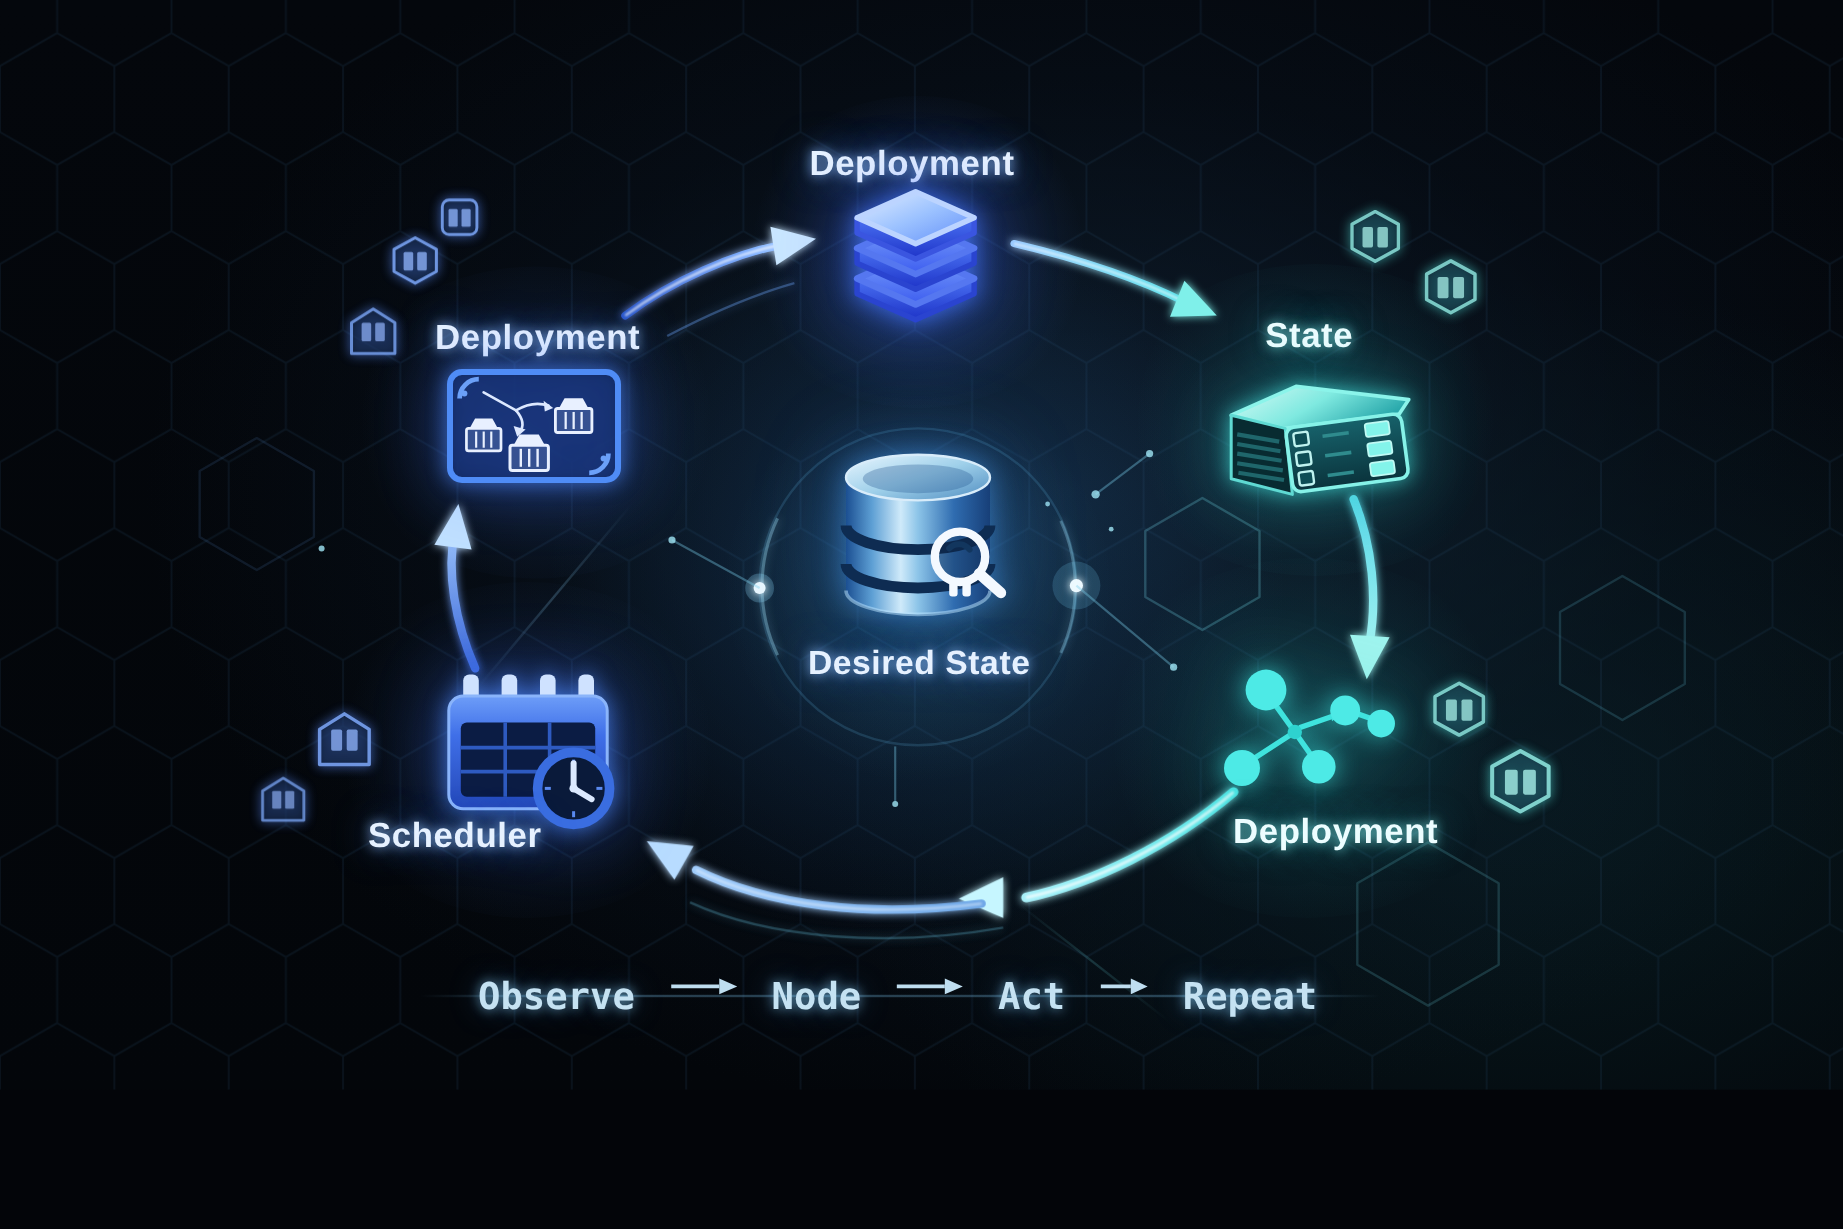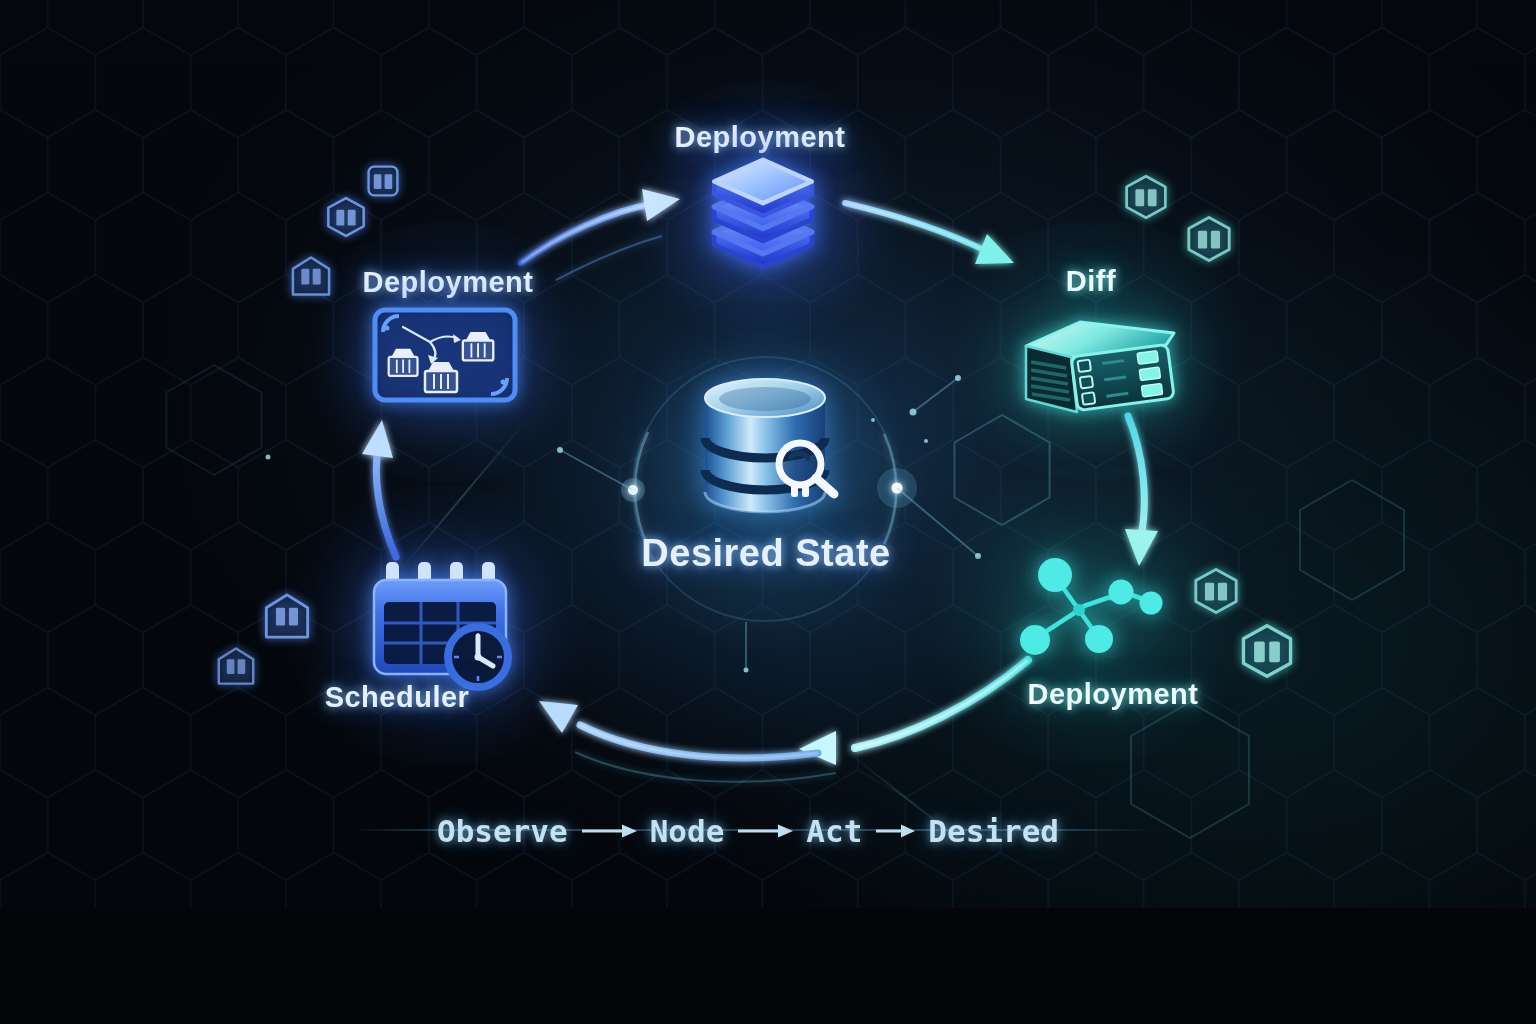--- a/index.html
+++ b/index.html
@@ -10,24 +10,24 @@
       radial-gradient(1100px 750px at 58% 45%, rgba(16,34,52,.85) 0%, rgba(10,22,36,.35) 45%, rgba(4,8,14,0) 70%),
       radial-gradient(950px 700px at 82% 72%, rgba(10,34,40,.75) 0%, rgba(6,18,24,0) 60%),
       linear-gradient(#04070c,#03060a);}
   .hexbg{position:absolute;inset:0;pointer-events:none}
   .scene{position:absolute;inset:0;pointer-events:none}
   .glow{position:absolute;border-radius:50%;transform:translate(-50%,-50%);pointer-events:none}
   .nlabel{position:absolute;transform:translate(-50%,-50%);font-weight:700;font-size:29px;
     color:#e6f1ff;letter-spacing:.5px;white-space:nowrap;
     text-shadow:0 0 10px rgba(140,190,255,.95),0 0 30px rgba(90,150,255,.6)}
   .nlabel.teal{color:#ecfdff;text-shadow:0 0 10px rgba(130,240,240,.9),0 0 30px rgba(60,200,210,.55)}
-  .nlabel.big{font-size:38px}
+  .nlabel.big{font-size:28px}
   .node-icon{position:absolute;overflow:visible}
   .process{position:absolute;left:748px;top:831px;transform:translate(-50%,-50%);
-    display:flex;align-items:center;gap:12px;font-family:"DejaVu Sans Mono",monospace;
+    display:flex;gap:28px;font-family:"DejaVu Sans Mono",monospace;
     font-weight:700;font-size:31px;color:#c5e2f2;white-space:nowrap;
     text-shadow:0 0 10px rgba(130,200,240,.75),0 0 26px rgba(80,150,220,.4)}
   .parrow{display:block}
   .hline{position:absolute;left:350px;top:829px;width:800px;height:2px;pointer-events:none;
     background:linear-gradient(90deg,transparent,rgba(120,190,230,.30) 12%,rgba(120,190,230,.30) 88%,transparent)}
   .decor{position:absolute;transform:translate(-50%,-50%);pointer-events:none}
   .decor svg{width:100%;height:100%;overflow:visible}
   .streak{position:absolute;height:2px;pointer-events:none;transform-origin:center;
     background:linear-gradient(90deg,transparent,rgba(140,210,250,.5),transparent)}
 </style>
@@ -188,21 +188,21 @@
     <g transform="translate(0,28)">
       <path d="M12,26 L12,40 L66,64 L120,40 L120,26 L66,50 Z" fill="url(#depSide)" stroke="#2a44d0" stroke-width="5" stroke-linejoin="round"></path>
       <path d="M66,2 L120,26 L66,50 L12,26 Z" fill="url(#depTopM)" stroke="#5577f0" stroke-width="6" stroke-linejoin="round"></path>
     </g>
     <g>
       <path d="M12,26 L12,40 L66,64 L120,40 L120,26 L66,50 Z" fill="url(#depSide)" stroke="#3a55e0" stroke-width="5" stroke-linejoin="round"></path>
       <path d="M66,2 L120,26 L66,50 L12,26 Z" fill="url(#depTopL)" stroke="#bcd4ff" stroke-width="5" stroke-linejoin="round"></path>
     </g>
   </svg>
 
-  <div class="nlabel teal" style="left:1091px;top:281px">Diff</div>
+  <div class="nlabel teal" style="left:1091px;top:281px">State</div>
   <svg class="node-icon" style="left:1014px;top:300px;filter:drop-shadow(0 0 8px rgba(70,230,225,.65)) drop-shadow(0 0 26px rgba(40,190,190,.4))" width="168" height="118" viewBox="0 0 168 118">
     <defs>
       <linearGradient id="nodeTopG" x1="0" y1="0" x2="1" y2=".4">
           <stop offset="0" stop-color="#d9fbf6"></stop>
           <stop offset=".55" stop-color="#7fe9e0"></stop>
           <stop offset="1" stop-color="#2aa9ac"></stop>
         </linearGradient>
       <linearGradient id="nodeFrontG" x1="0" y1="0" x2="0" y2="1">
           <stop offset="0" stop-color="#17626b"></stop>
           <stop offset="1" stop-color="#0a333c"></stop>
@@ -330,21 +330,21 @@
         <line x1="116" y1="75" x2="116" y2="80"></line>
           <line x1="140" y1="99" x2="135" y2="99"></line>
         <line x1="116" y1="123" x2="116" y2="118"></line>
           <line x1="92" y1="99" x2="97" y2="99"></line>
       </g>
       <line x1="116" y1="99" x2="116" y2="78" stroke="#dbe9ff" stroke-width="5" stroke-linecap="round"></line>
       <line x1="116" y1="99" x2="131" y2="108" stroke="#dbe9ff" stroke-width="5" stroke-linecap="round"></line>
       <circle cx="116" cy="99" r="3.5" fill="#dbe9ff"></circle>
     </g>
   </svg>
-  <div class="nlabel" style="left:397px;top:697px">Scheduler</div>
+  <div class="nlabel" style="left:379px;top:697px">Scheduler</div>
 
   <svg class="node-icon" style="left:999px;top:548px;filter:drop-shadow(0 0 10px rgba(60,230,225,.7)) drop-shadow(0 0 30px rgba(40,200,200,.4))" width="190" height="130" viewBox="0 0 190 130">
     <g stroke="#3fe3de" stroke-width="4.5" fill="none" stroke-linecap="round">
       <line x1="57" y1="30" x2="80" y2="62"></line>
       <line x1="80" y1="62" x2="37" y2="90"></line>
       <line x1="80" y1="62" x2="99" y2="89"></line>
       <line x1="85" y1="58" x2="117" y2="47"></line>
       <line x1="124" y1="44" x2="150" y2="53"></line>
     </g>
     <polygon points="110,44 120,46 111,53" fill="#3fe3de"></polygon>
@@ -369,21 +369,21 @@
     <span>Node</span>
     <svg class="parrow" width="58" height="18" viewBox="0 0 58 18">
         <line x1="2" y1="9" x2="42" y2="9" stroke="#bfdef0" stroke-width="3"></line>
         <polygon points="42,2.5 57,9 42,15.5" fill="#bfdef0"></polygon>
       </svg>
     <span>Act</span>
     <svg class="parrow" width="42" height="18" viewBox="0 0 42 18">
         <line x1="2" y1="9" x2="27" y2="9" stroke="#bfdef0" stroke-width="3"></line>
         <polygon points="27,2.5 41,9 27,15.5" fill="#bfdef0"></polygon>
       </svg>
-    <span>Desired</span>
+    <span>Repeat</span>
   </div>
 
   <div id="decor-layer">
       <div class="decor" style="left: 383px; top: 181px; width: 40px; height: 40px; opacity: 0.9;"><svg viewBox="0 0 100 100" style="filter:drop-shadow(0 0 5px rgba(90,140,255,0.9))">
     <g fill="rgba(10,24,46,.55)" stroke="#7aa5f7" stroke-width="6" stroke-linejoin="round">
             <rect x="14" y="14" width="72" height="72" rx="14"></rect>
           </g>
     <g fill="rgba(140,175,250,0.9)">
             <rect x="27" y="33" width="19" height="37" rx="3"></rect>
             <rect x="54" y="33" width="19" height="37" rx="3"></rect>

